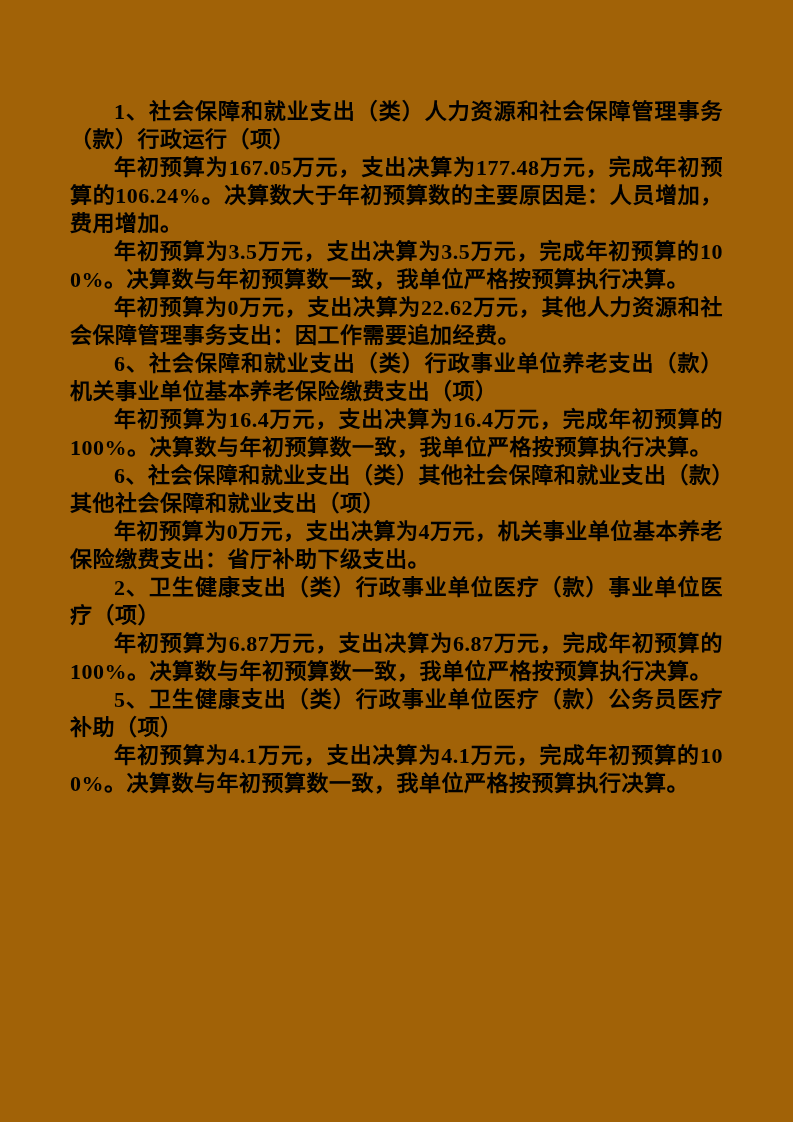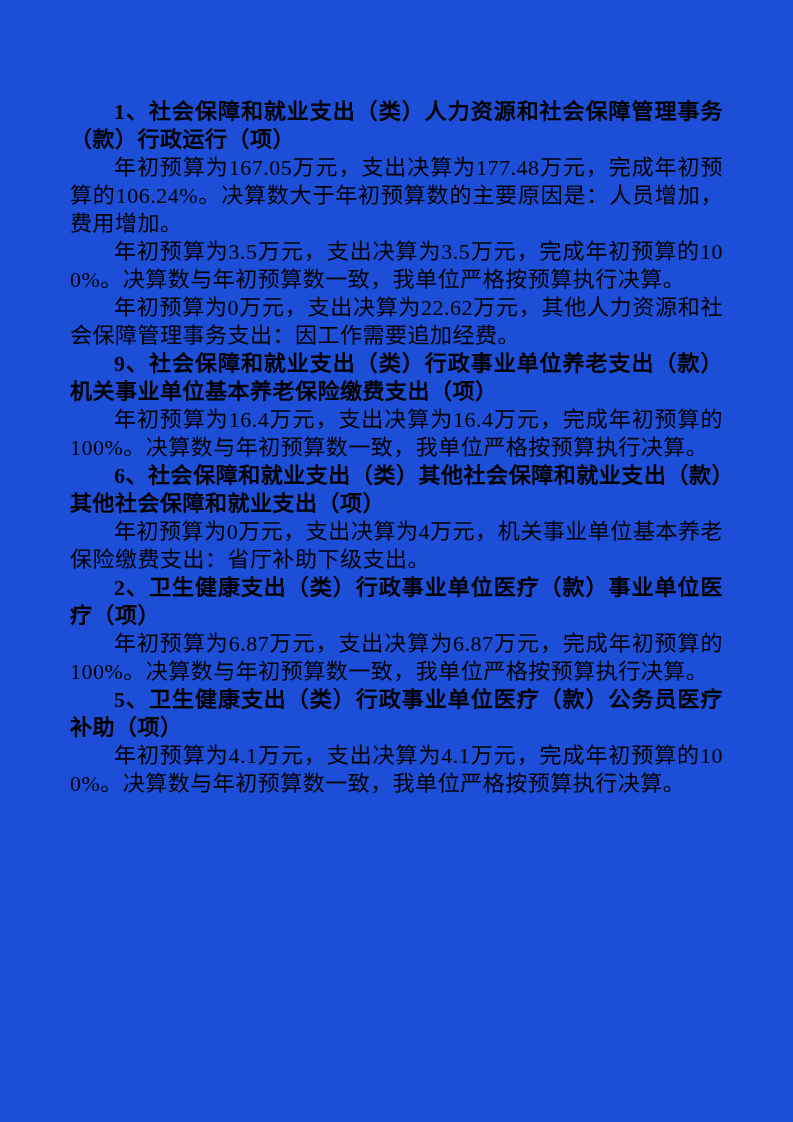--- a/index.html
+++ b/index.html
@@ -12,40 +12,40 @@
     height: 1122px;
     overflow: hidden;
     font-family: "Liberation Serif", "DejaVu Serif", serif;
     color: #000000;
   }
   .page {
     box-sizing: border-box;
     width: 793px;
     height: 1122px;
     padding: 98px 70px 40px 70px;
-    background: #1d4ed8;
+    background: #a16207;
   }
   .doc-section {
     margin: 0;
   }
   p.heading, p.bodytext {
     margin: 0;
     font-size: 22px;
     line-height: 28px;
     text-indent: 2em;
     text-align: justify;
     text-justify: inter-character;
     letter-spacing: 0.5px;
     word-break: break-all;
   }
   p.heading {
     font-weight: bold;
   }
   p.bodytext {
-    font-weight: normal;
+    font-weight: bold;
   }
 </style>
 </head>
 <body>
 
 <div class="page">
 
   <section class="doc-section">
     <p class="heading">1、社会保障和就业支出（类）人力资源和社会保障管理事务（款）行政运行（项）</p>
     <p class="bodytext">年初预算为167.05万元，支出决算为177.48万元，完成年初预算的106.24%。决算数大于年初预算数的主要原因是：人员增加，费用增加。</p>
@@ -54,21 +54,21 @@
   <section class="doc-section">
     <p class="bodytext">年初预算为3.5万元，支出决算为3.5万元，完成年初预算的100%。决算数与年初预算数一致，我单位严格按预算执行决算。</p>
   </section>
 
   <section class="doc-section">
     <p class="bodytext">年初预算为0万元，支出决算为22.62万元，其他人力资源和社会保障管理事务支出：因工作需要追加经费。</p>
   </section>
 
 
   <section class="doc-section">
-    <p class="heading">9、社会保障和就业支出（类）行政事业单位养老支出（款）机关事业单位基本养老保险缴费支出（项）</p>
+    <p class="heading">6、社会保障和就业支出（类）行政事业单位养老支出（款）机关事业单位基本养老保险缴费支出（项）</p>
     <p class="bodytext">年初预算为16.4万元，支出决算为16.4万元，完成年初预算的100%。决算数与年初预算数一致，我单位严格按预算执行决算。</p>
   </section>
 
   <section class="doc-section">
     <p class="heading">6、社会保障和就业支出（类）其他社会保障和就业支出（款）其他社会保障和就业支出（项）</p>
     <p class="bodytext">年初预算为0万元，支出决算为4万元，机关事业单位基本养老保险缴费支出：省厅补助下级支出。</p>
   </section>
 
   <section class="doc-section">
     <p class="heading">2、卫生健康支出（类）行政事业单位医疗（款）事业单位医疗（项）</p>

